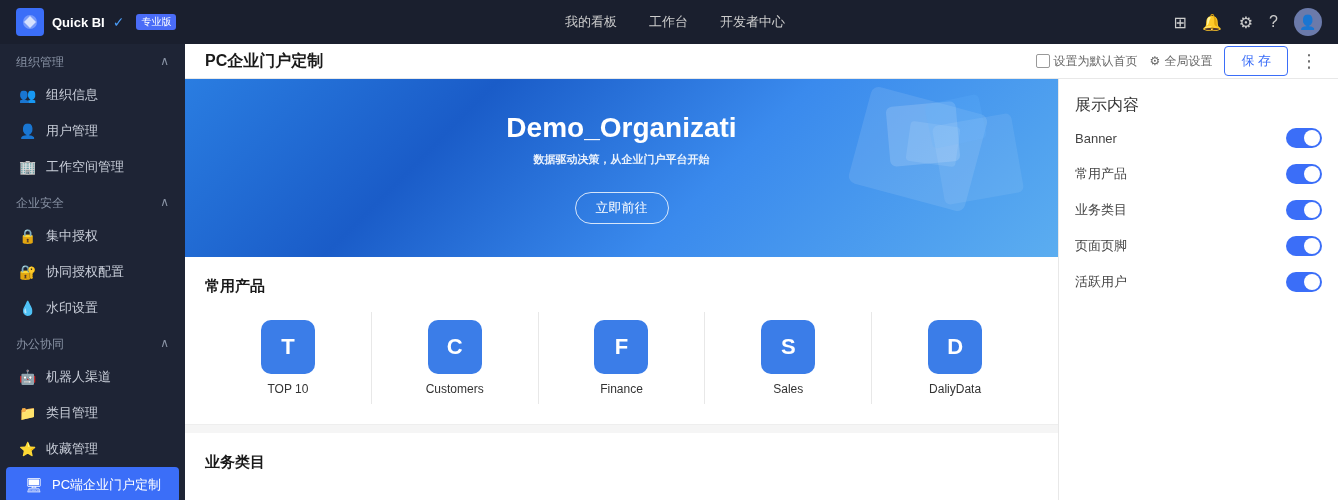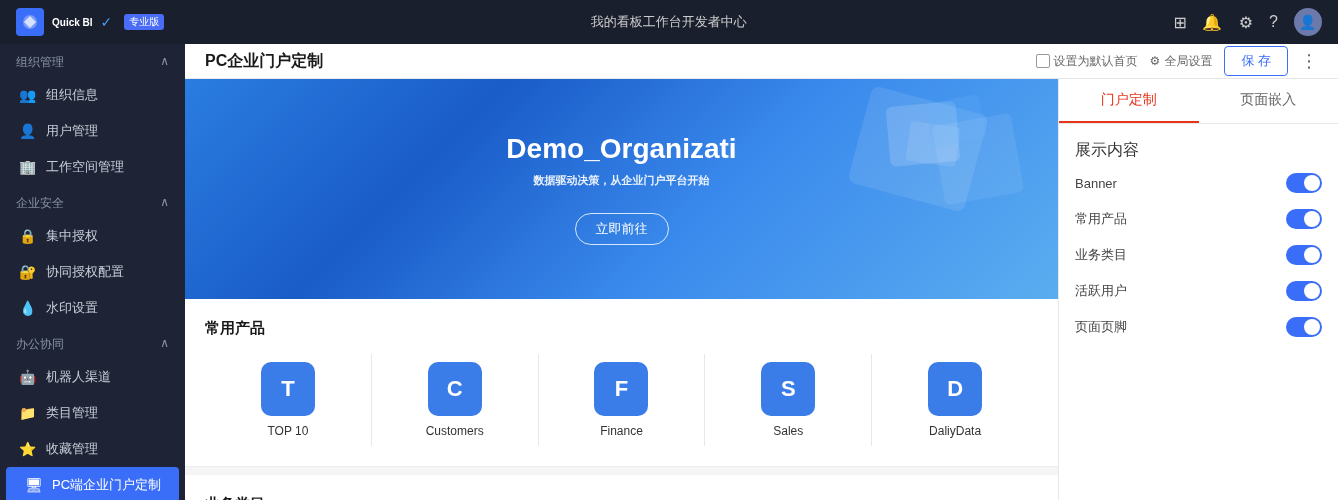--- a/index.html
+++ b/index.html
@@ -11,23 +11,23 @@
       height: 44px;
       display: flex;
       align-items: center;
       padding: 0 16px;
       flex-shrink: 0;
       color: #fff;
       justify-content: space-between;
     }
     .top-nav-left { display: flex; align-items: center; gap: 8px; }
     .logo-icon { width: 28px; height: 28px; }
-    .logo-text { font-size: 10px; font-weight: 600; color: #fff; }
+    .logo-text { font-size: 13px; font-weight: 600; color: #fff; }
     .pro-badge { background: #4a6cf7; color: #fff; font-size: 10px; padding: 1px 5px; border-radius: 3px; margin-left: 4px; }
-    .top-nav-center { display: flex; align-items: center; }
+    .top-nav-center { display: flex; align-items: center; gap: 32px; }
     .nav-item { color: #ccc; font-size: 13px; cursor: pointer; }
     .top-nav-right { display: flex; align-items: center; gap: 16px; }
     .nav-icon { color: #ccc; font-size: 16px; cursor: pointer; }
     .avatar { width: 28px; height: 28px; border-radius: 50%; background: #6b7aaa; display: flex; align-items: center; justify-content: center; overflow: hidden; }
 
     
     .main-layout { display: flex; flex: 1; overflow: hidden; }
 
     
     .sidebar {
@@ -104,21 +104,21 @@
     
     .preview-area {
       flex: 1;
       overflow-y: auto;
       background: #f5f5f5;
     }
 
     
     .banner {
       background: linear-gradient(135deg, #2a7de1 0%, #1a5cc8 30%, #3a8aed 60%, #5badf0 100%);
-      height: 220px;
+      height: 178px;
       display: flex;
       flex-direction: column;
       align-items: center;
       justify-content: center;
       position: relative;
       overflow: hidden;
     }
     .banner::before {
       content: '';
       position: absolute;
@@ -406,51 +406,47 @@
           </div>
         </div>
 
         <div class="business-section">
           <div class="section-title">业务类目</div>
         </div>
 
       </div>
 
       <div class="right-panel">
-        <div class="panel-tabs">
-          <div class="panel-tab active">门户定制</div>
-          <div class="panel-tab">页面嵌入</div>
-        </div>
         <div class="panel-content">
           <div class="panel-section-label">展示内容</div>
 
           <div class="toggle-row">
             <span class="toggle-label">Banner</span>
             <div class="toggle"></div>
           </div>
 
           <div class="toggle-row">
             <span class="toggle-label">常用产品</span>
             <div class="toggle"></div>
           </div>
 
           <div class="toggle-row">
             <span class="toggle-label">业务类目</span>
             <div class="toggle"></div>
           </div>
 
 
           <div class="toggle-row">
+            <span class="toggle-label">页面页脚</span>
+            <div class="toggle"></div>
+          </div>
+
+          <div class="toggle-row">
             <span class="toggle-label">活跃用户</span>
             <div class="toggle"></div>
           </div>
 
-          <div class="toggle-row">
-            <span class="toggle-label">页面页脚</span>
-            <div class="toggle"></div>
-          </div>
-
         </div>
       </div>
 
     </div>
   </div>
 </div>
 
 </body></html>

